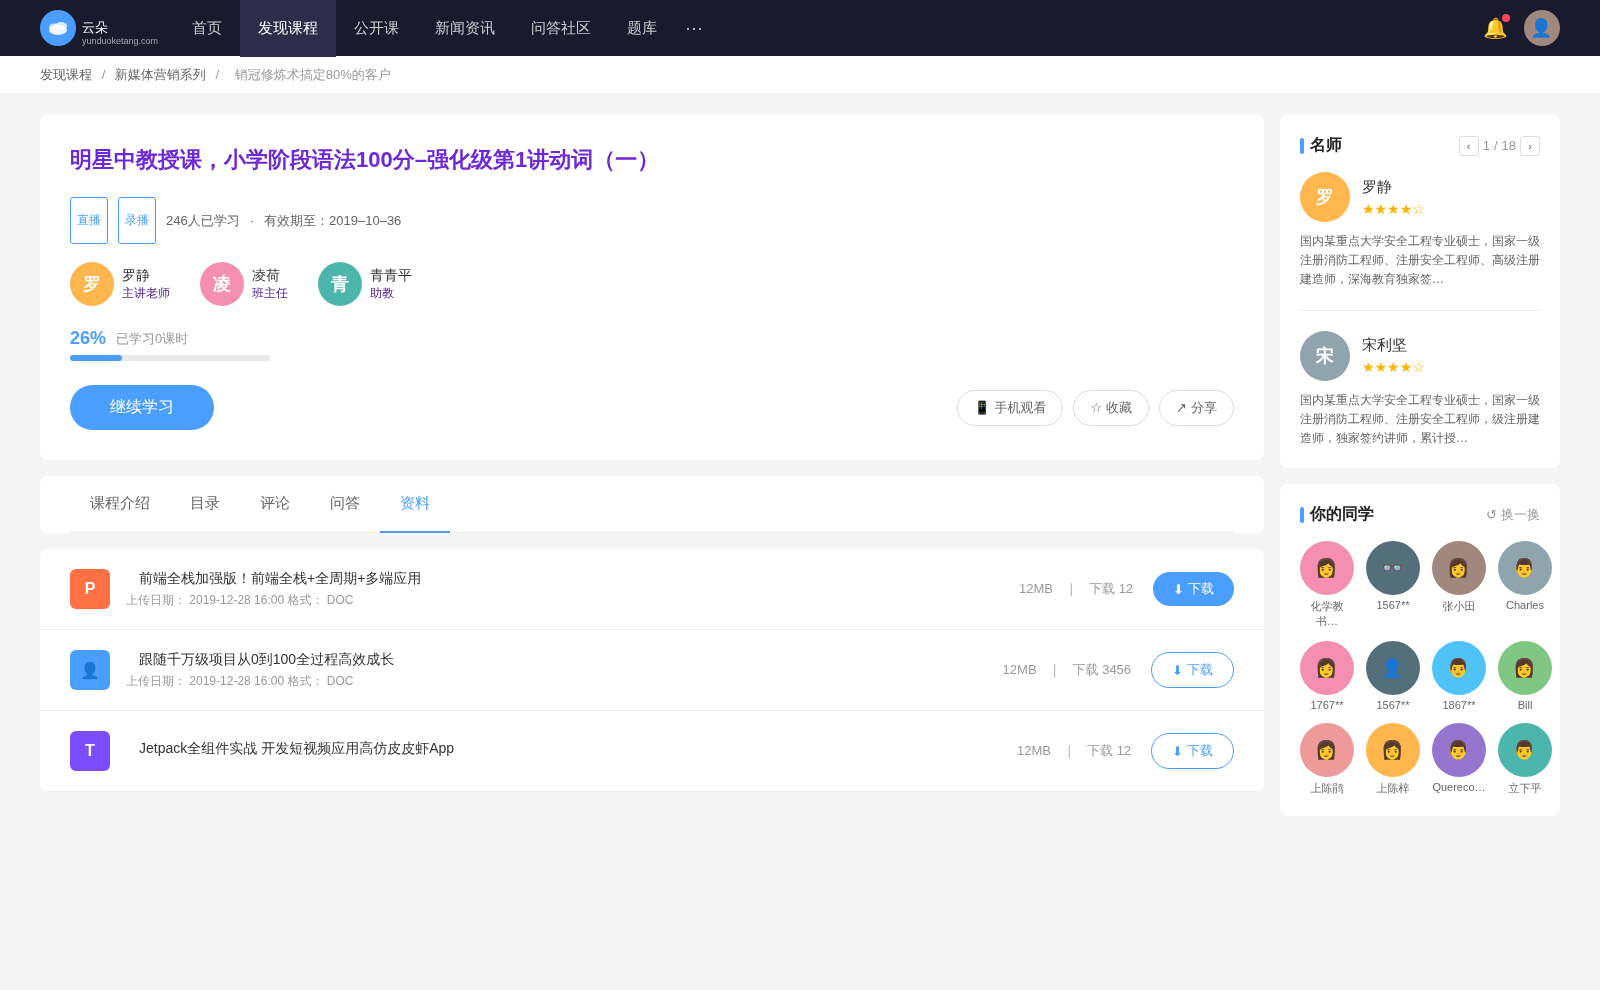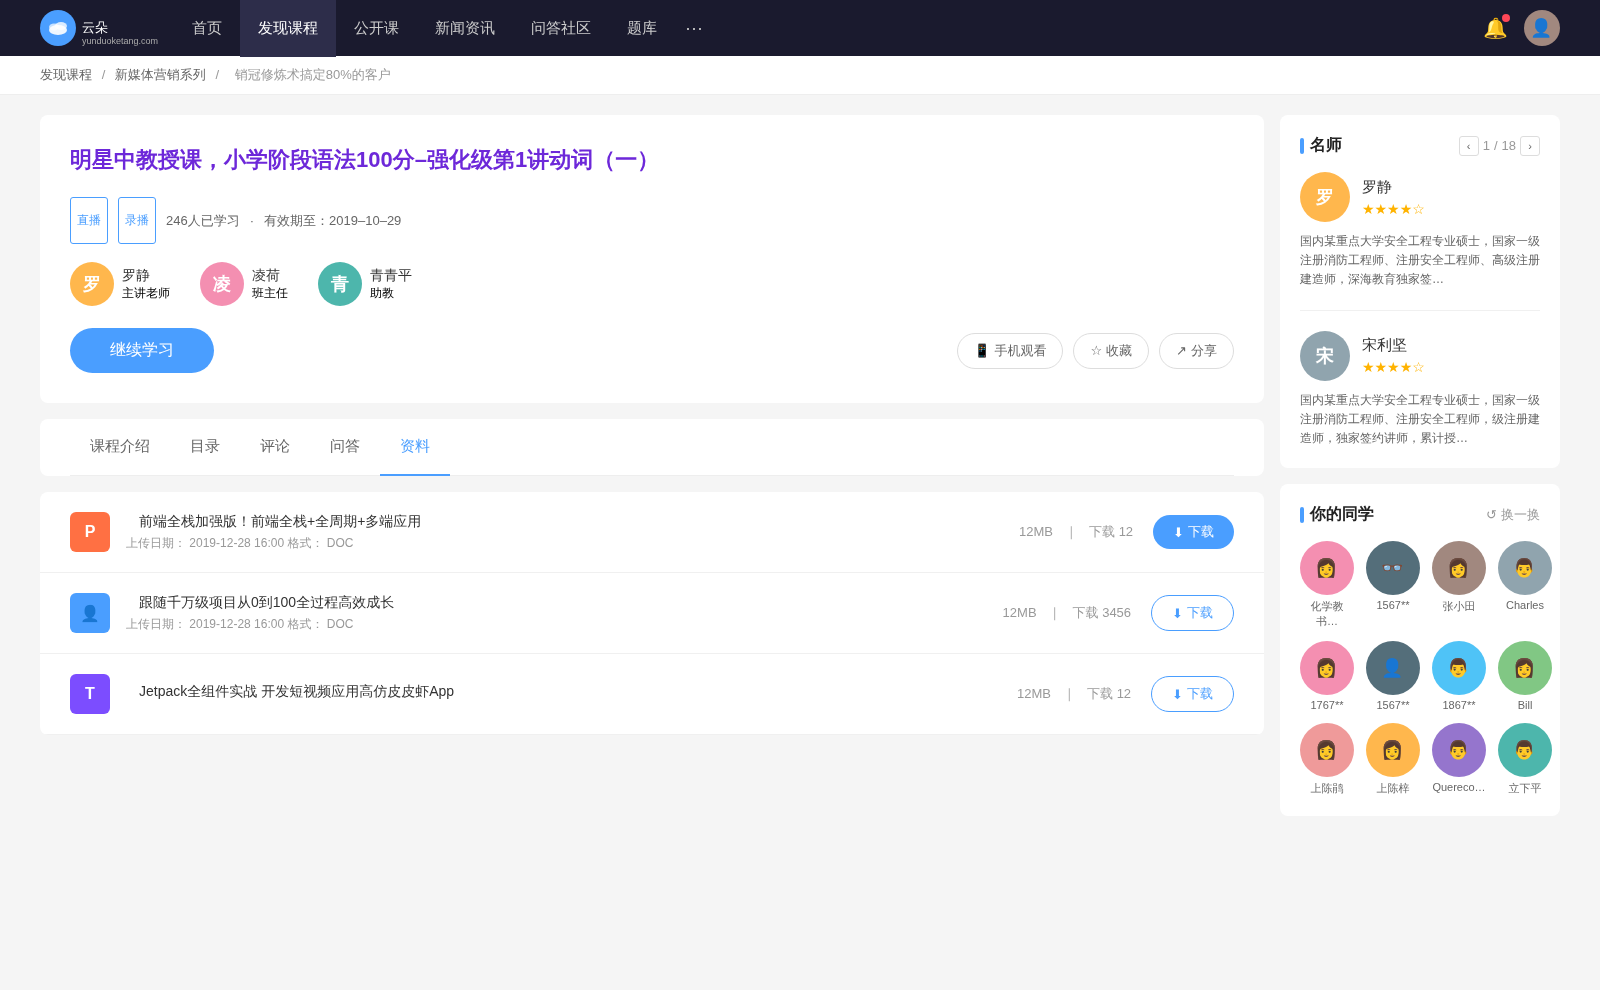--- a/index.html
+++ b/index.html
@@ -36,21 +36,21 @@
     .course-title { font-size: 22px; font-weight: bold; color: #6d28d9; margin-bottom: 22px; }
     .course-meta { display: flex; align-items: center; gap: 10px; margin-bottom: 18px; }
     .tag { border: 1px solid #4a9eff; color: #4a9eff; border-radius: 3px; padding: 14px 6px; font-size: 12px; }
     .course-meta-text { color: #666; font-size: 13px; }
     .instructors { display: flex; gap: 30px; margin-bottom: 22px; }
     .instructor { display: flex; align-items: center; gap: 8px; }
     .instructor-avatar { width: 44px; height: 44px; border-radius: 50%; overflow: hidden; }
     .avatar-placeholder { width: 100%; height: 100%; display: flex; align-items: center; justify-content: center; font-size: 18px; color: white; font-weight: bold; }
     .instructor-info { display: flex; flex-direction: column; }
     .instructor-name { font-size: 14px; color: #333; font-weight: 500; }
-    .instructor-role { font-size: 12px; color: #000000; }
+    .instructor-role { font-size: 12px; color: #4c1d95; }
     .progress-section { margin-bottom: 24px; }
     .progress-header { display: flex; align-items: center; gap: 10px; margin-bottom: 6px; }
     .progress-pct { font-size: 18px; color: #4a9eff; font-weight: bold; }
     .progress-label { font-size: 13px; color: #999; }
     .progress-bar-bg { height: 6px; background: #e8e8e8; border-radius: 3px; width: 200px; }
     .progress-bar-fill { height: 6px; background: #4a9eff; border-radius: 3px; }
     .course-actions { display: flex; align-items: center; gap: 0; }
     .btn-continue { background: #4a9eff; color: white; border: none; border-radius: 24px; padding: 12px 40px; font-size: 16px; cursor: pointer; }
     .action-buttons { margin-left: auto; display: flex; gap: 10px; }
     .action-btn { border: 1px solid #ddd; background: white; color: #666; border-radius: 20px; padding: 8px 16px; font-size: 13px; cursor: pointer; display: flex; align-items: center; gap: 4px; }
@@ -159,21 +159,21 @@
 
   <div class="main-content">
 
     <div class="course-card">
       <h1 class="course-title">明星中教授课，小学阶段语法100分–强化级第1讲动词（一）</h1>
       <div class="course-meta">
         <span class="tag">直播</span>
         <span class="tag">录播</span>
         <span class="course-meta-text">246人已学习</span>
         <span class="course-meta-text">·</span>
-        <span class="course-meta-text">有效期至：2019–10–29</span>
+        <span class="course-meta-text">有效期至：2019–10–36</span>
       </div>
       <div class="instructors">
         <div class="instructor">
           <div class="instructor-avatar">
             <div class="avatar-placeholder av-orange">罗</div>
           </div>
           <div class="instructor-info">
             <span class="instructor-name">罗静</span>
             <span class="instructor-role">主讲老师</span>
           </div>
@@ -188,20 +188,29 @@
           </div>
         </div>
         <div class="instructor">
           <div class="instructor-avatar">
             <div class="avatar-placeholder av-teal">青</div>
           </div>
           <div class="instructor-info">
             <span class="instructor-name">青青平</span>
             <span class="instructor-role">助教</span>
           </div>
+        </div>
+      </div>
+      <div class="progress-section">
+        <div class="progress-header">
+          <span class="progress-pct">26%</span>
+          <span class="progress-label">已学习0课时</span>
+        </div>
+        <div class="progress-bar-bg">
+          <div class="progress-bar-fill" style="width: 26%"></div>
         </div>
       </div>
       <div class="course-actions">
         <button class="btn-continue">继续学习</button>
         <div class="action-buttons">
           <button class="action-btn">
             <span>📱</span>
             <span>手机观看</span>
           </button>
           <button class="action-btn">

